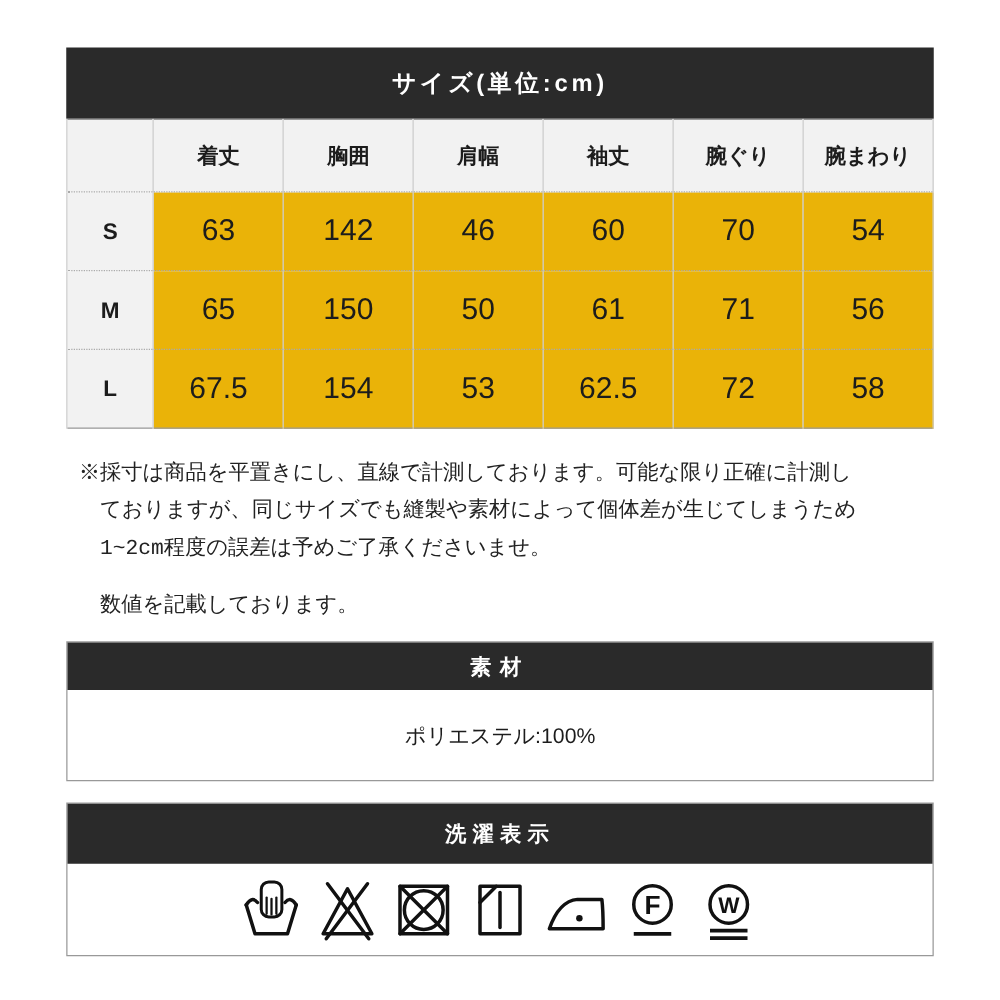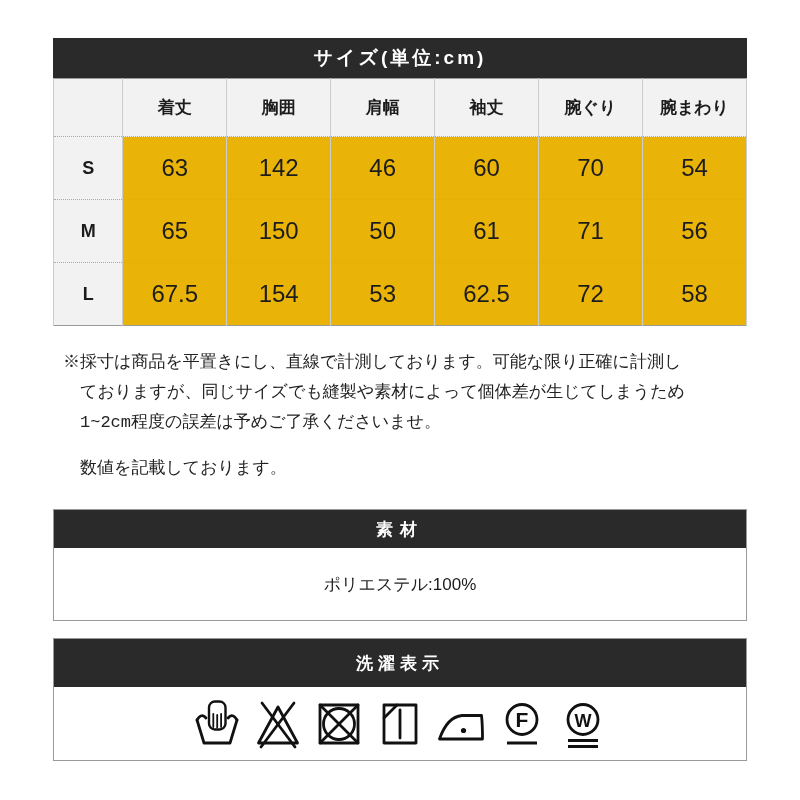--- a/index.html
+++ b/index.html
@@ -8,21 +8,21 @@
     font-family:"Liberation Sans","DejaVu Sans",sans-serif;
     color:#1c1c1c;
   }
   .content{padding:38px 53px 0 53px;}
 
   
   .bar{
     background:#2a2a2a;color:#ffffff;font-weight:bold;
     display:flex;align-items:center;justify-content:center;
   }
-  .size-bar{height:40px;font-size:19px;letter-spacing:3px;}
+  .size-bar{height:57px;font-size:19px;letter-spacing:3px;}
   .material-bar{height:38px;font-size:17px;letter-spacing:7px;}
   .laundry-bar{height:48px;font-size:17px;letter-spacing:5px;}
 
   
   table.size{
     width:100%;border-collapse:collapse;table-layout:fixed;
     border:1px solid #999999;
   }
   table.size th,table.size td{
     text-align:center;vertical-align:middle;
@@ -36,21 +36,21 @@
   table.size td.size-label{background:#f2f2f2;font-weight:bold;font-size:18px;}
   col.c-size{width:10%;} col.c-meas{width:15%;}
 
   
   .notes{margin-top:22px;padding-left:10px;font-size:17px;line-height:30px;color:#222222;font-family:Liberation Mono, monospace;}
   .note + .note{margin-top:16px;}
   .note .cont{padding-left:17px;}
 
   
   .box{border:1px solid #999999;}
-  .material-box{margin-top:25px;}
+  .material-box{margin-top:12px;}
   .laundry-box{margin-top:17px;}
   .material-body{height:72px;display:flex;align-items:center;justify-content:center;font-size:17px;}
   .laundry-body{height:73px;display:flex;align-items:center;justify-content:center;gap:13px;}
 
   svg.care{width:48px;height:52px;display:block;}
   svg.care .ln{fill:none;stroke:#111111;stroke-width:2.8;stroke-linecap:round;stroke-linejoin:round;}
   svg.care .thin{fill:none;stroke:#111111;stroke-width:1.8;stroke-linecap:round;}
   svg.care .med{fill:none;stroke:#111111;stroke-width:2.4;stroke-linecap:round;stroke-linejoin:round;}
   svg.care .fat{fill:none;stroke:#111111;stroke-width:3;stroke-linecap:butt;}
   svg.care .dot{fill:#111111;stroke:none;}

